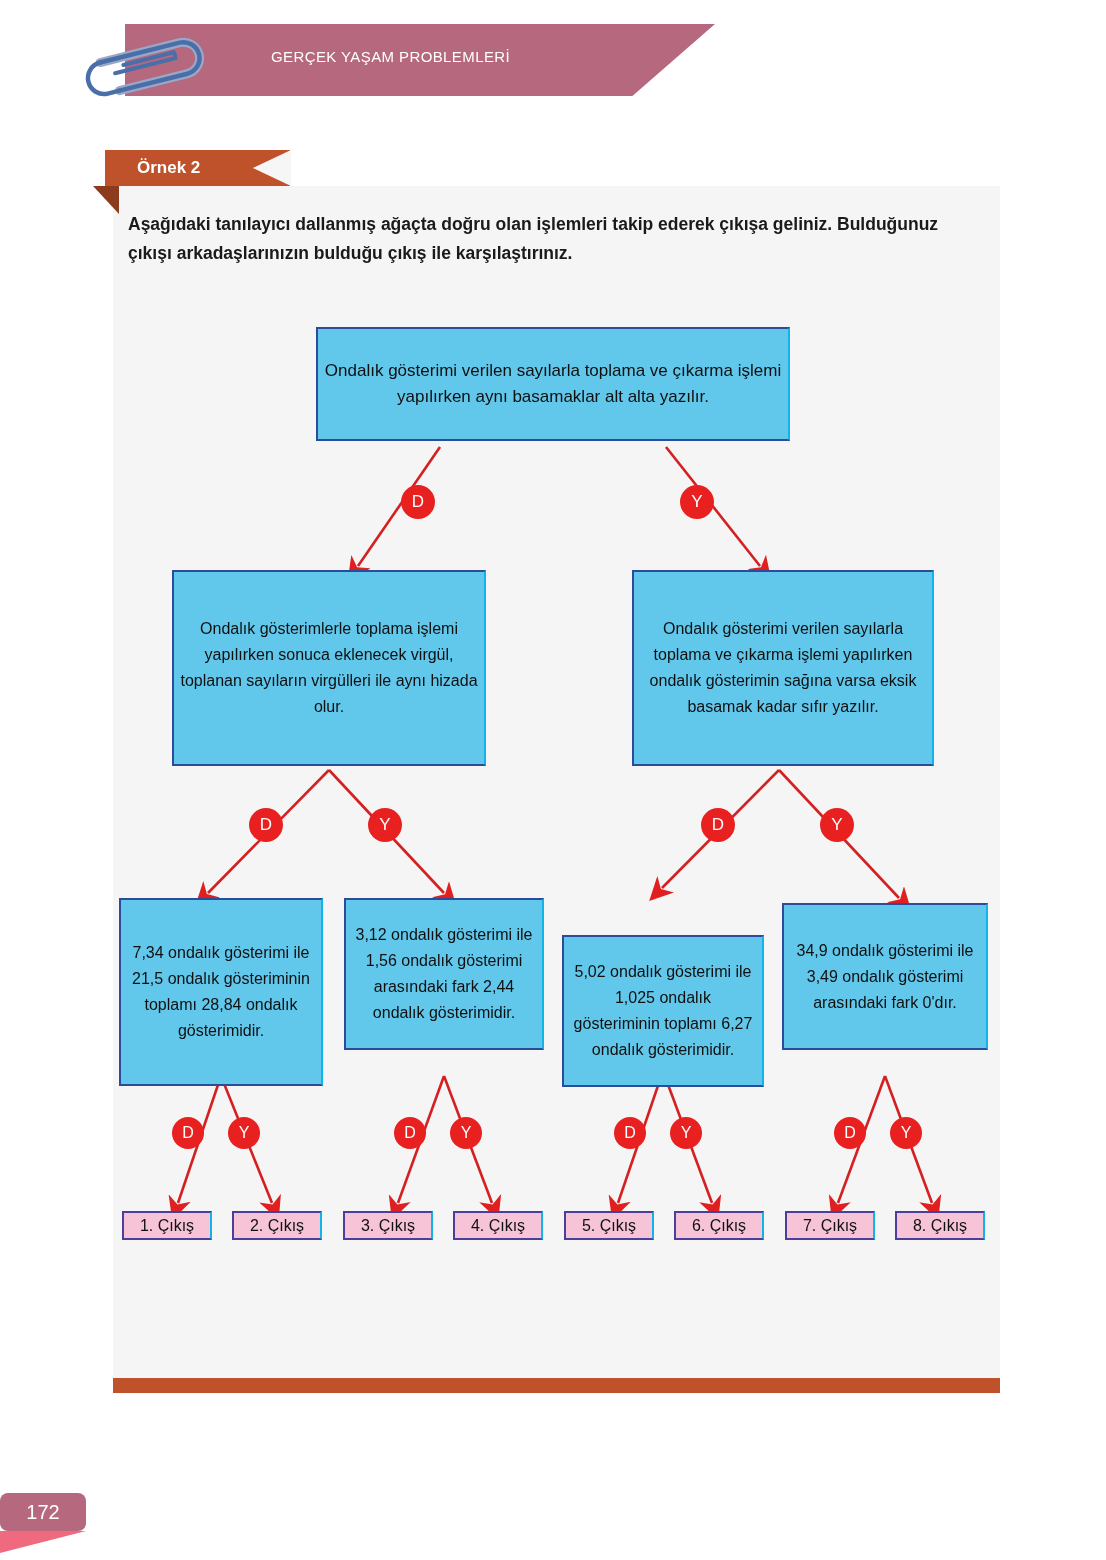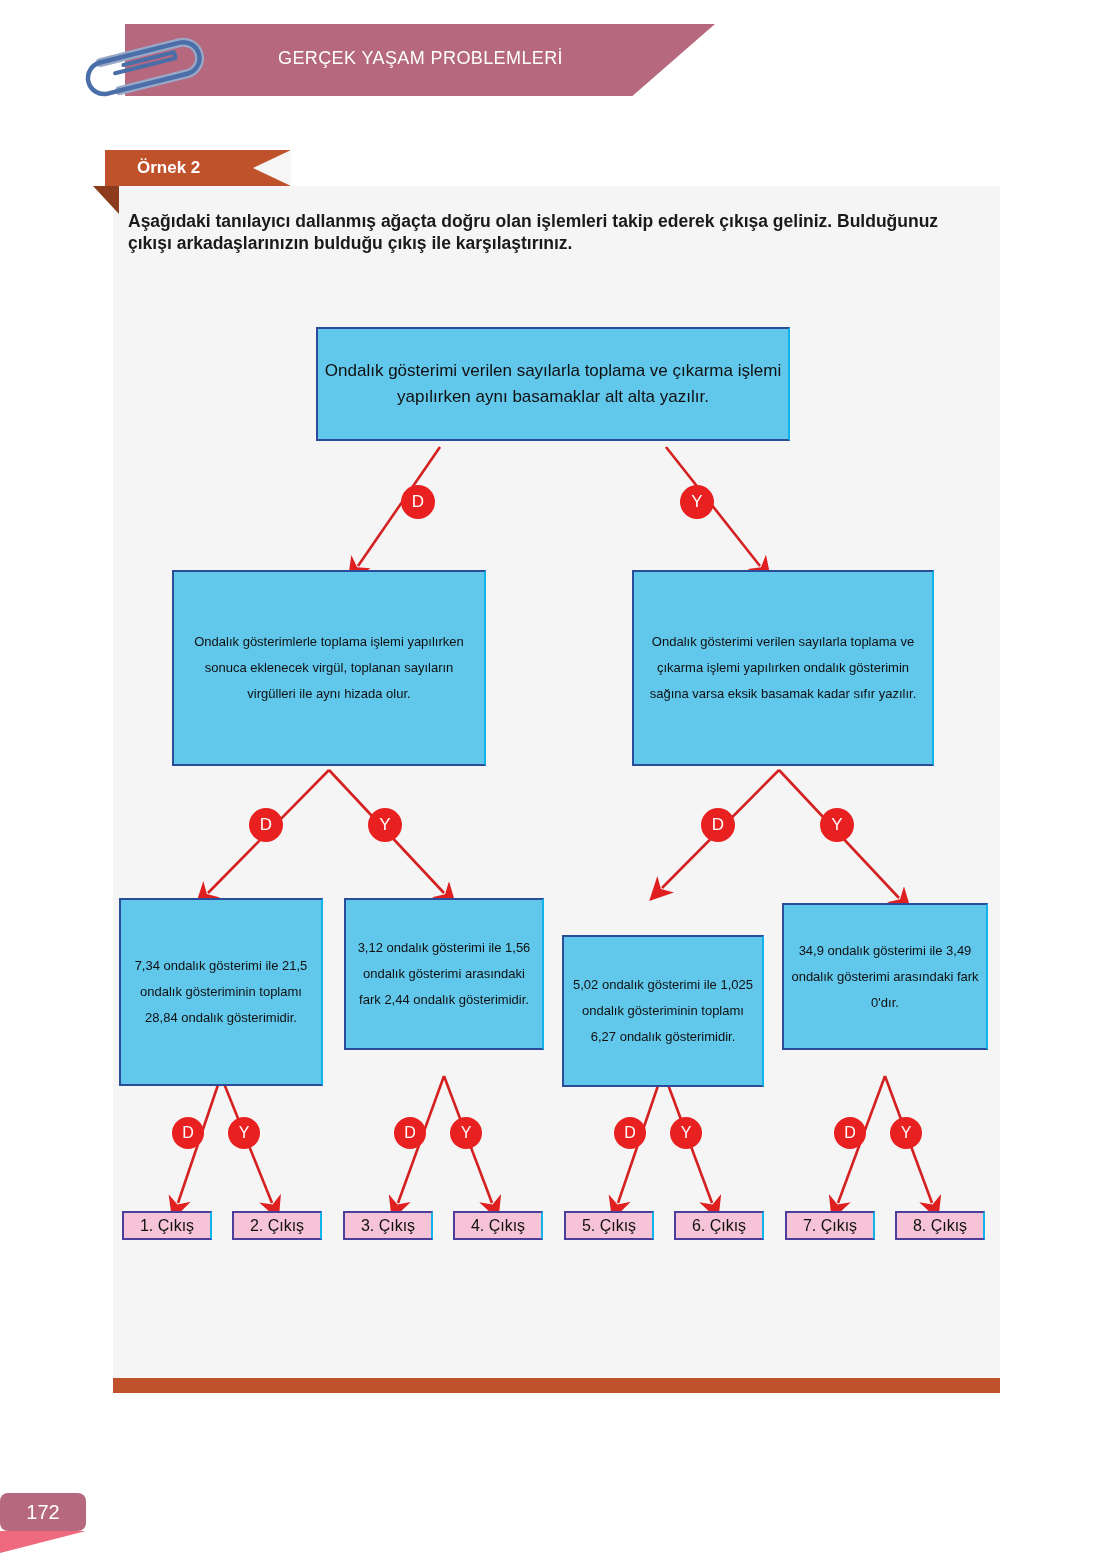--- a/index.html
+++ b/index.html
@@ -16,23 +16,23 @@
   
   #header-banner {
     position: absolute;
     left: 125px; top: 24px;
     width: 590px; height: 72px;
     background: #b5687e;
     clip-path: polygon(0 0, 100% 0, 86% 100%, 0 100%);
   }
   #header-title {
     position: absolute;
-    left: 278px; top: 48px;
+    left: 271px; top: 48px;
     width: 420px;
-    font-size: 18px;
+    font-size: 15px;
     color: #ffffff;
     letter-spacing: .4px;
     white-space: nowrap;
   }
   #paperclip { position: absolute; left: 72px; top: 20px; width: 160px; height: 88px; }
 
   
   #ornek-ribbon {
     position: absolute;
     left: 105px; top: 150px;
@@ -75,38 +75,38 @@
     width: 887px; height: 15px;
     background: #c0522b;
   }
 
   #instruction {
     position: absolute;
     left: 128px; top: 210px;
     width: 840px;
     font-size: 17.5px;
     font-weight: bold;
-    line-height: 22px;
+    line-height: 29px;
     color: #1a1a1a;
   }
 
   
   .node-box {
     position: absolute;
     background: #61c8ec;
     border: 2px solid #2b4b9b;
     border-right-color: #10b4e8;
     border-top-color: #2b4b9b;
     border-bottom-color: #2b4b9b;
     display: flex;
     align-items: center;
     justify-content: center;
     text-align: center;
     color: #101010;
-    font-size: 13px;
+    font-size: 16px;
     line-height: 26px;
     padding: 4px 6px;
   }
   .node-box .txt { display: block; }
 
   #node-root { left: 316px; top: 327px; width: 474px; height: 114px; font-size: 17px; }
   #node-l2-left  { left: 172px; top: 570px; width: 314px; height: 196px; }
   #node-l2-right { left: 632px; top: 570px; width: 302px; height: 196px; }
 
   #node-l3-1 { left: 119px; top: 898px; width: 204px; height: 188px; }

